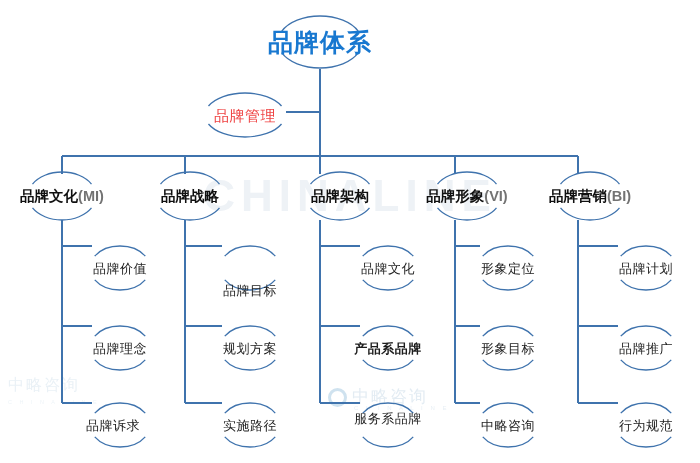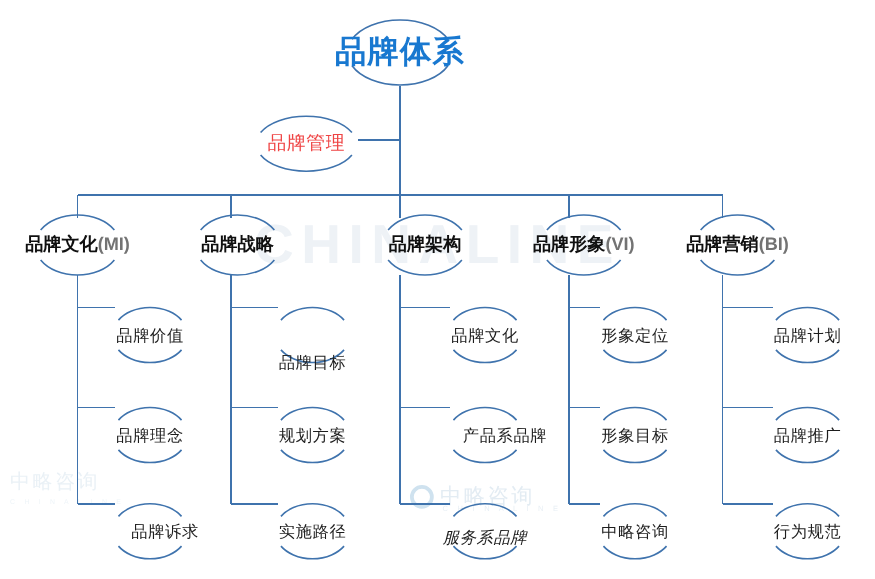--- a/index.html
+++ b/index.html
@@ -200,27 +200,27 @@
   <div id="headings">
       <div class="node head-node" style="left: 62px; top: 196px;"><span>品牌文化</span><span class="tag">(MI)</span></div>
       <div class="node head-node" style="left: 190px; top: 196px;"><span>品牌战略</span></div>
       <div class="node head-node" style="left: 340px; top: 196px;"><span>品牌架构</span></div>
       <div class="node head-node" style="left: 467px; top: 196px;"><span>品牌形象</span><span class="tag">(VI)</span></div>
       <div class="node head-node" style="left: 590px; top: 196px;"><span>品牌营销</span><span class="tag">(BI)</span></div>
     </div>
   <div id="leaves">
       <div class="node leaf-node" style="left: 120px; top: 268px;">品牌价值</div>
       <div class="node leaf-node" style="left: 120px; top: 348px;">品牌理念</div>
-      <div class="node leaf-node" style="left: 132px; top: 425px;">品牌诉求</div>
+      <div class="node leaf-node" style="left: 113px; top: 425px;">品牌诉求</div>
       <div class="node leaf-node" style="left: 250px; top: 268px; margin-top: 22px;">品牌目标</div>
       <div class="node leaf-node" style="left: 250px; top: 348px;">规划方案</div>
       <div class="node leaf-node" style="left: 250px; top: 425px;">实施路径</div>
       <div class="node leaf-node" style="left: 388px; top: 268px;">品牌文化</div>
-      <div class="node leaf-node" style="left: 404px; top: 348px;">产品系品牌</div>
-      <div class="node leaf-node" style="left: 388px; top: 430px; font-style: italic;">服务系品牌</div>
+      <div class="node leaf-node" style="left: 388px; top: 348px; font-weight: bold;">产品系品牌</div>
+      <div class="node leaf-node" style="left: 388px; top: 418px;">服务系品牌</div>
       <div class="node leaf-node" style="left: 508px; top: 268px;">形象定位</div>
       <div class="node leaf-node" style="left: 508px; top: 348px;">形象目标</div>
       <div class="node leaf-node" style="left: 508px; top: 425px;">中略咨询</div>
       <div class="node leaf-node" style="left: 646px; top: 268px;">品牌计划</div>
       <div class="node leaf-node" style="left: 646px; top: 348px;">品牌推广</div>
       <div class="node leaf-node" style="left: 646px; top: 425px;">行为规范</div>
     </div>
 
 </div>
 

